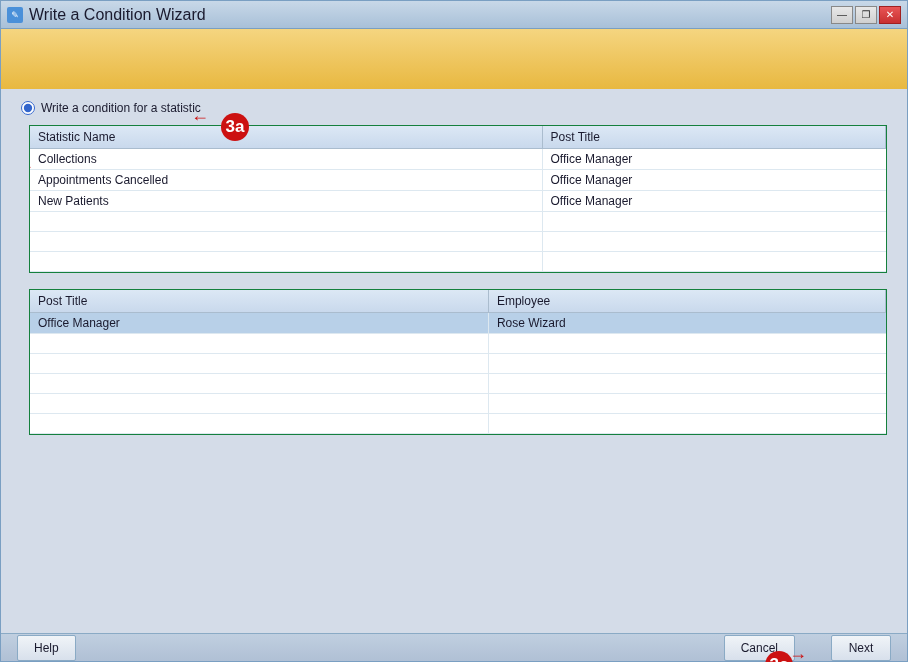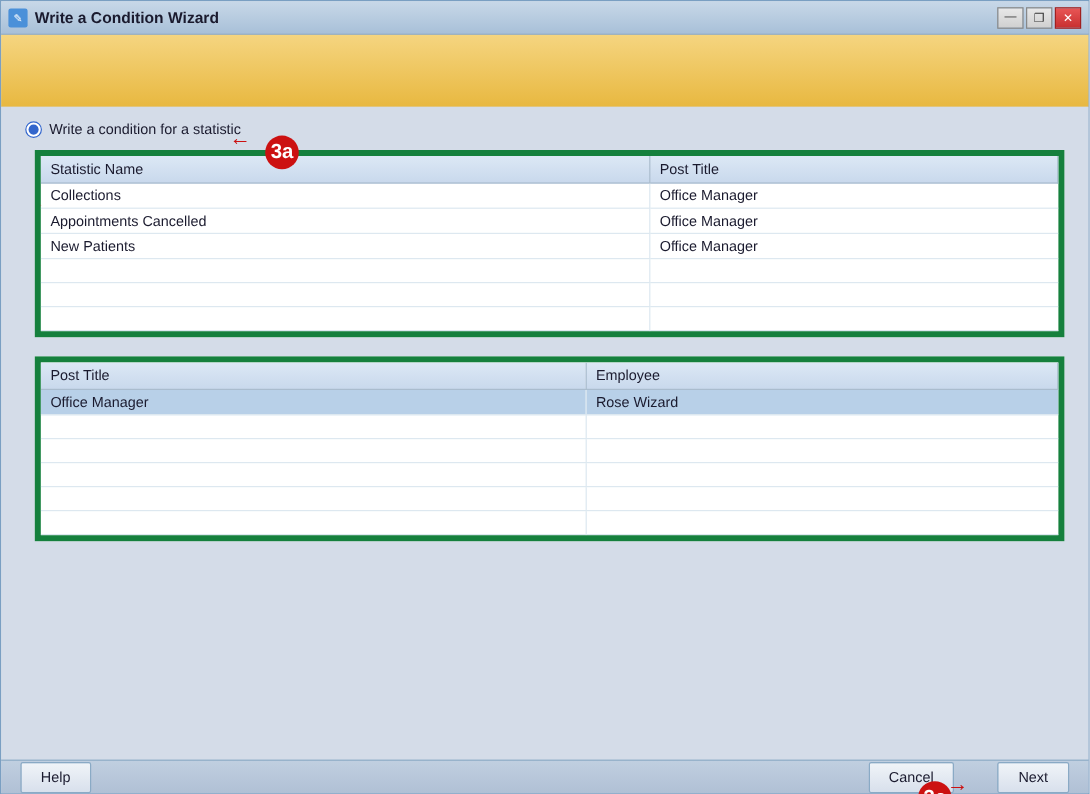--- a/index.html
+++ b/index.html
@@ -45,23 +45,23 @@
       background: #4a90d9;
       border-radius: 2px;
       display: flex;
       align-items: center;
       justify-content: center;
       color: white;
       font-size: 9px;
     }
 
     .title-text {
-      font-size: 13px;
-      color: #1a1a2e;
-      font-weight: 700;
+      font-size: 16px;
+      color: #1a1a2e;
+      font-weight: 400;
     }
 
     .window-controls {
       display: flex;
       gap: 2px;
     }
 
     .win-btn {
       width: 22px;
       height: 18px;
@@ -116,21 +116,21 @@
     }
 
     .radio-label {
       font-size: 12px;
       color: #1a1a2e;
     }
 
     
     .table-container {
       background: white;
-      border: 5px solid #15803d;
+      border: 1px solid #15803d;
       margin-left: 8px;
       overflow: hidden;
     }
 
     .data-table {
       width: 100%;
       border-collapse: collapse;
     }
 
     .data-table thead tr {

